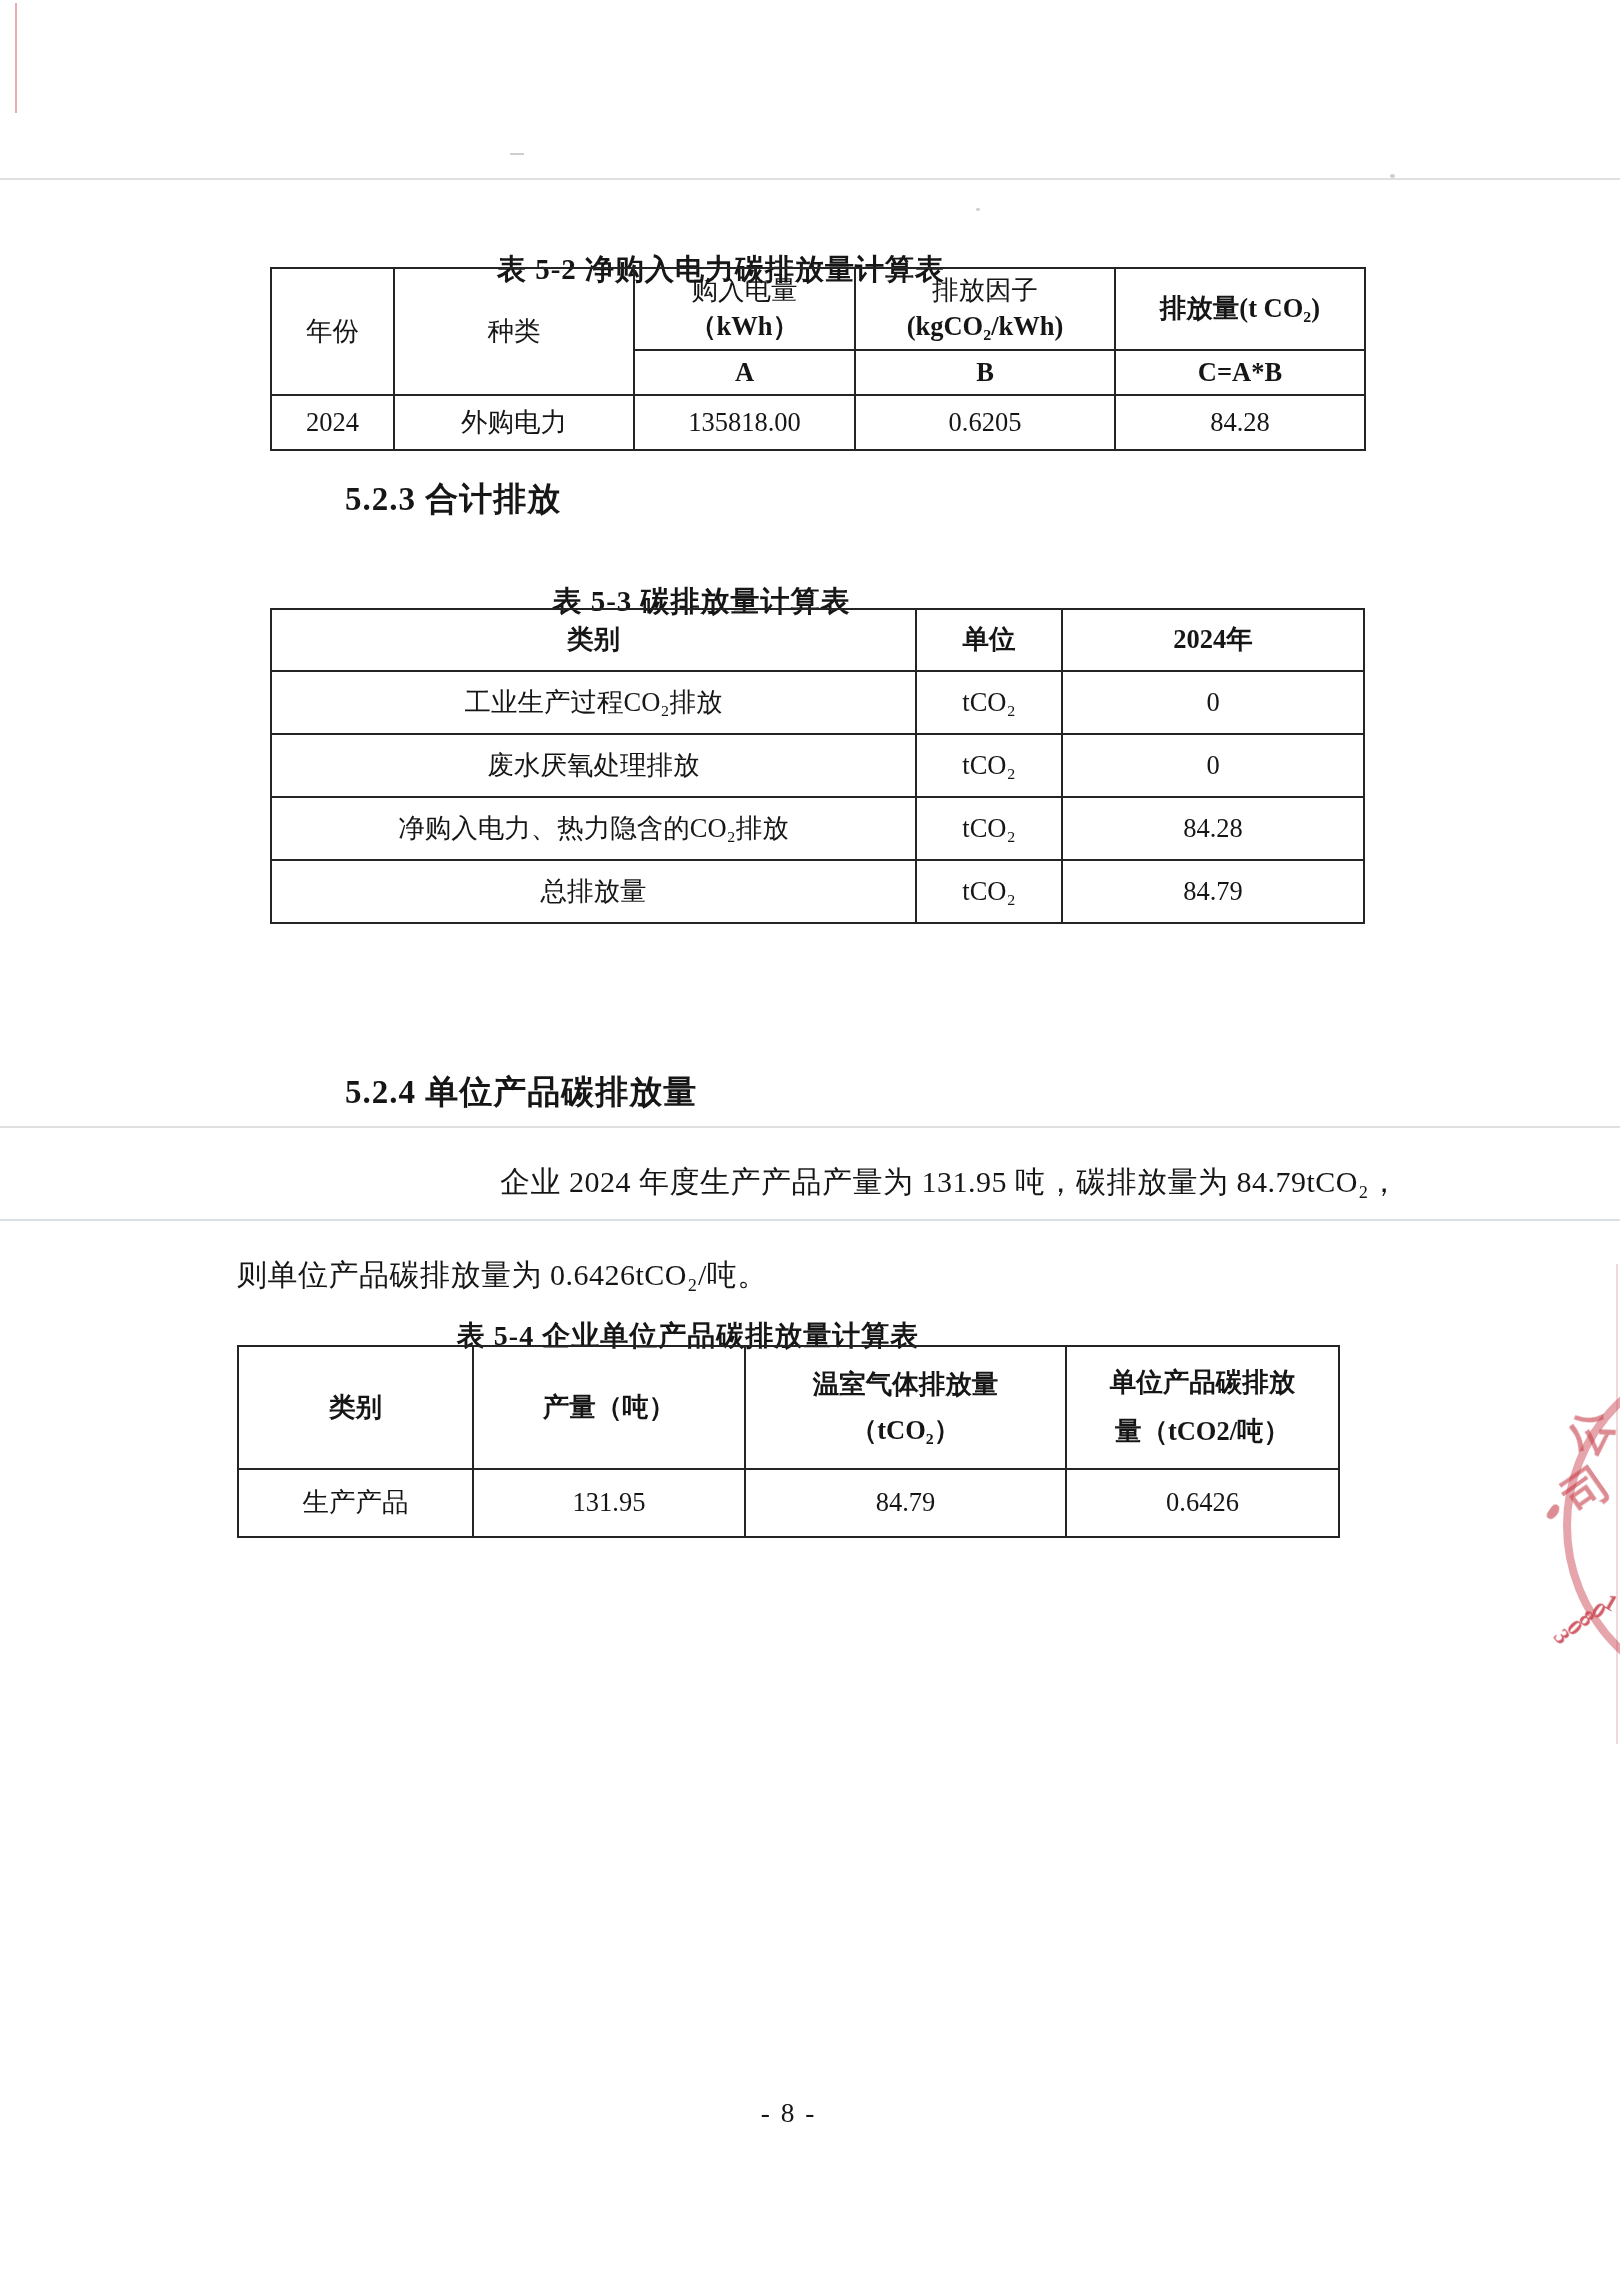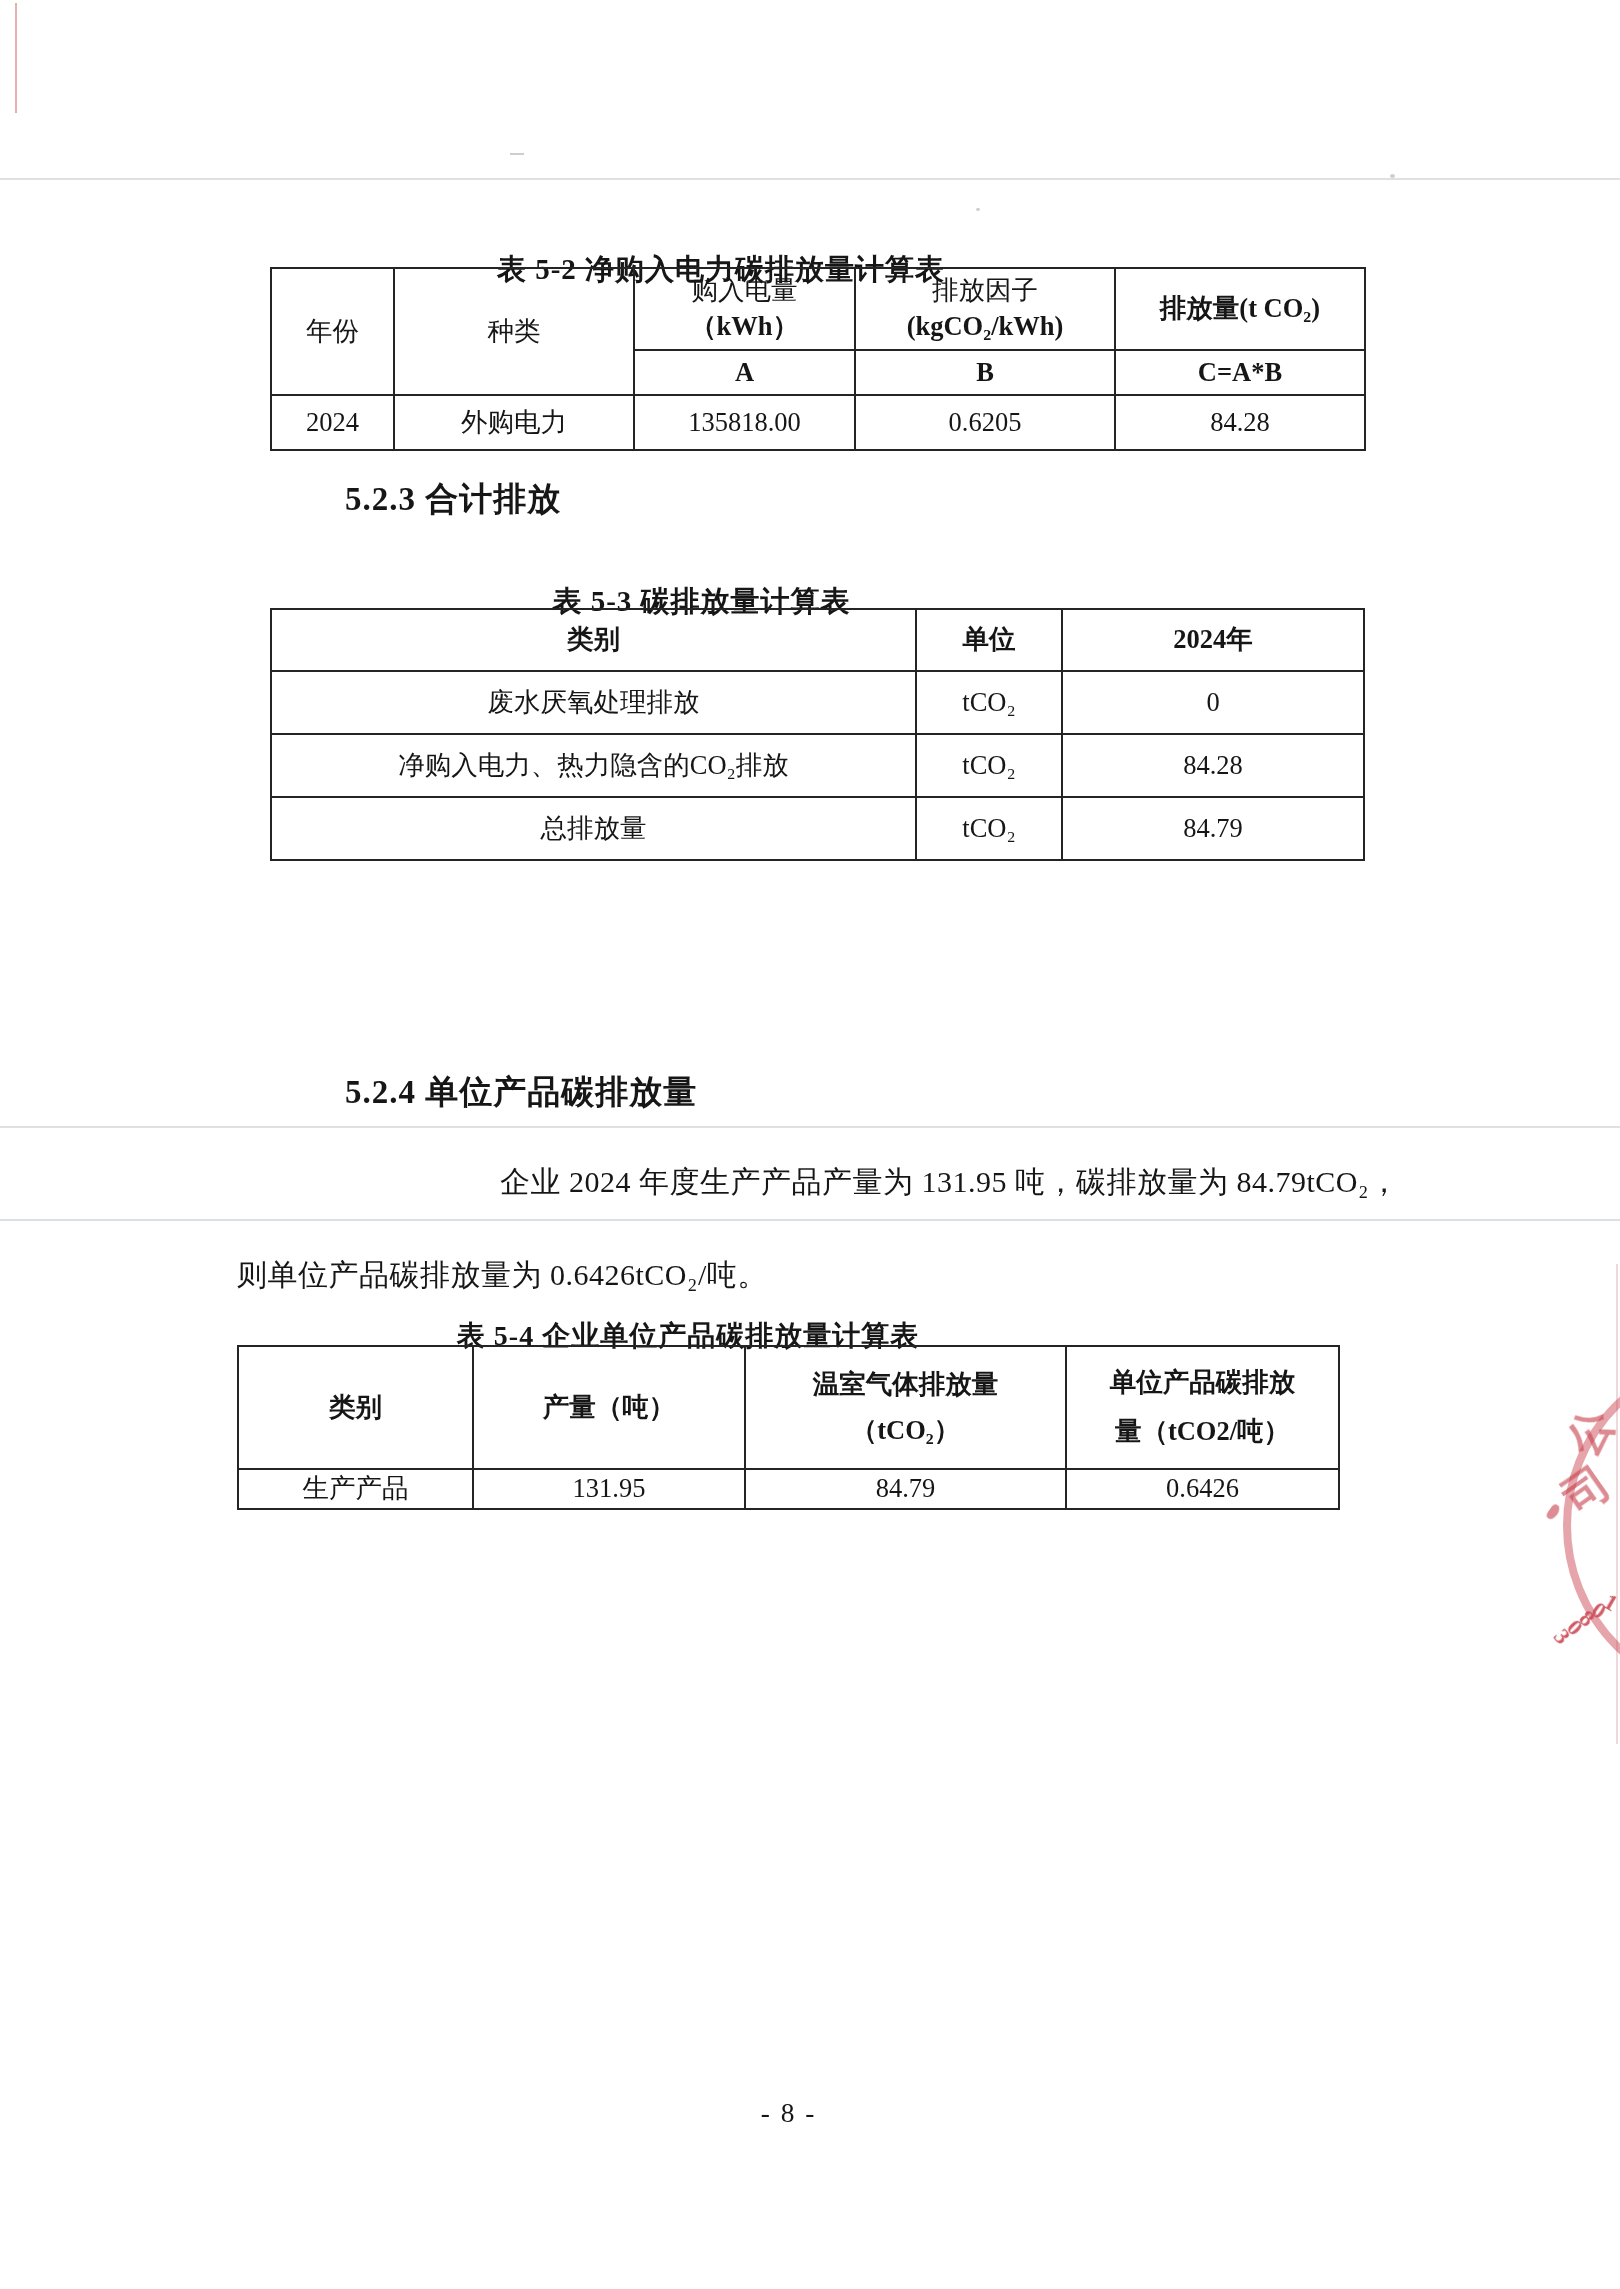--- a/index.html
+++ b/index.html
@@ -111,20 +111,25 @@
       <col style="width:146px">
       <col style="width:302px">
   </colgroup>
   <tbody>
       <tr style="height:62px;">
     <td class="bold">类别</td>
     <td class="bold">单位</td>
     <td class="bold">2024年</td>
   </tr>
   <tr style="height:63px;">
+    <td>工业生产过程CO₂排放</td>
+    <td>tCO₂</td>
+    <td>0</td>
+  </tr>
+  <tr style="height:63px;">
     <td>废水厌氧处理排放</td>
     <td>tCO₂</td>
     <td>0</td>
   </tr>
   <tr style="height:63px;">
     <td>净购入电力、热力隐含的CO₂排放</td>
     <td>tCO₂</td>
     <td>84.28</td>
   </tr>
   <tr style="height:63px;">
@@ -155,21 +160,21 @@
     <td class="bold">产量（吨）</td>
     <td class="two-line bold">
       <span>温室气体排放量</span>
       <span style="margin-top:10px;">（tCO₂）</span>
     </td>
     <td class="two-line bold">
       <span>单位产品碳排放</span>
       <span style="margin-top:13.7px;">量（tCO2/吨）</span>
     </td>
   </tr>
-  <tr style="height:40px;">
+  <tr style="height:68px;">
     <td>生产产品</td>
     <td>131.95</td>
     <td>84.79</td>
     <td>0.6426</td>
   </tr>
 </tbody>
   </table>
 
 <div class="abs stamp" id="stamp-circle" style="left:1563px;top:1351px;"></div>
 <div class="abs stamp stamp-char" style="left:1568px;top:1402px;transform:rotate(-55deg);">公</div>

